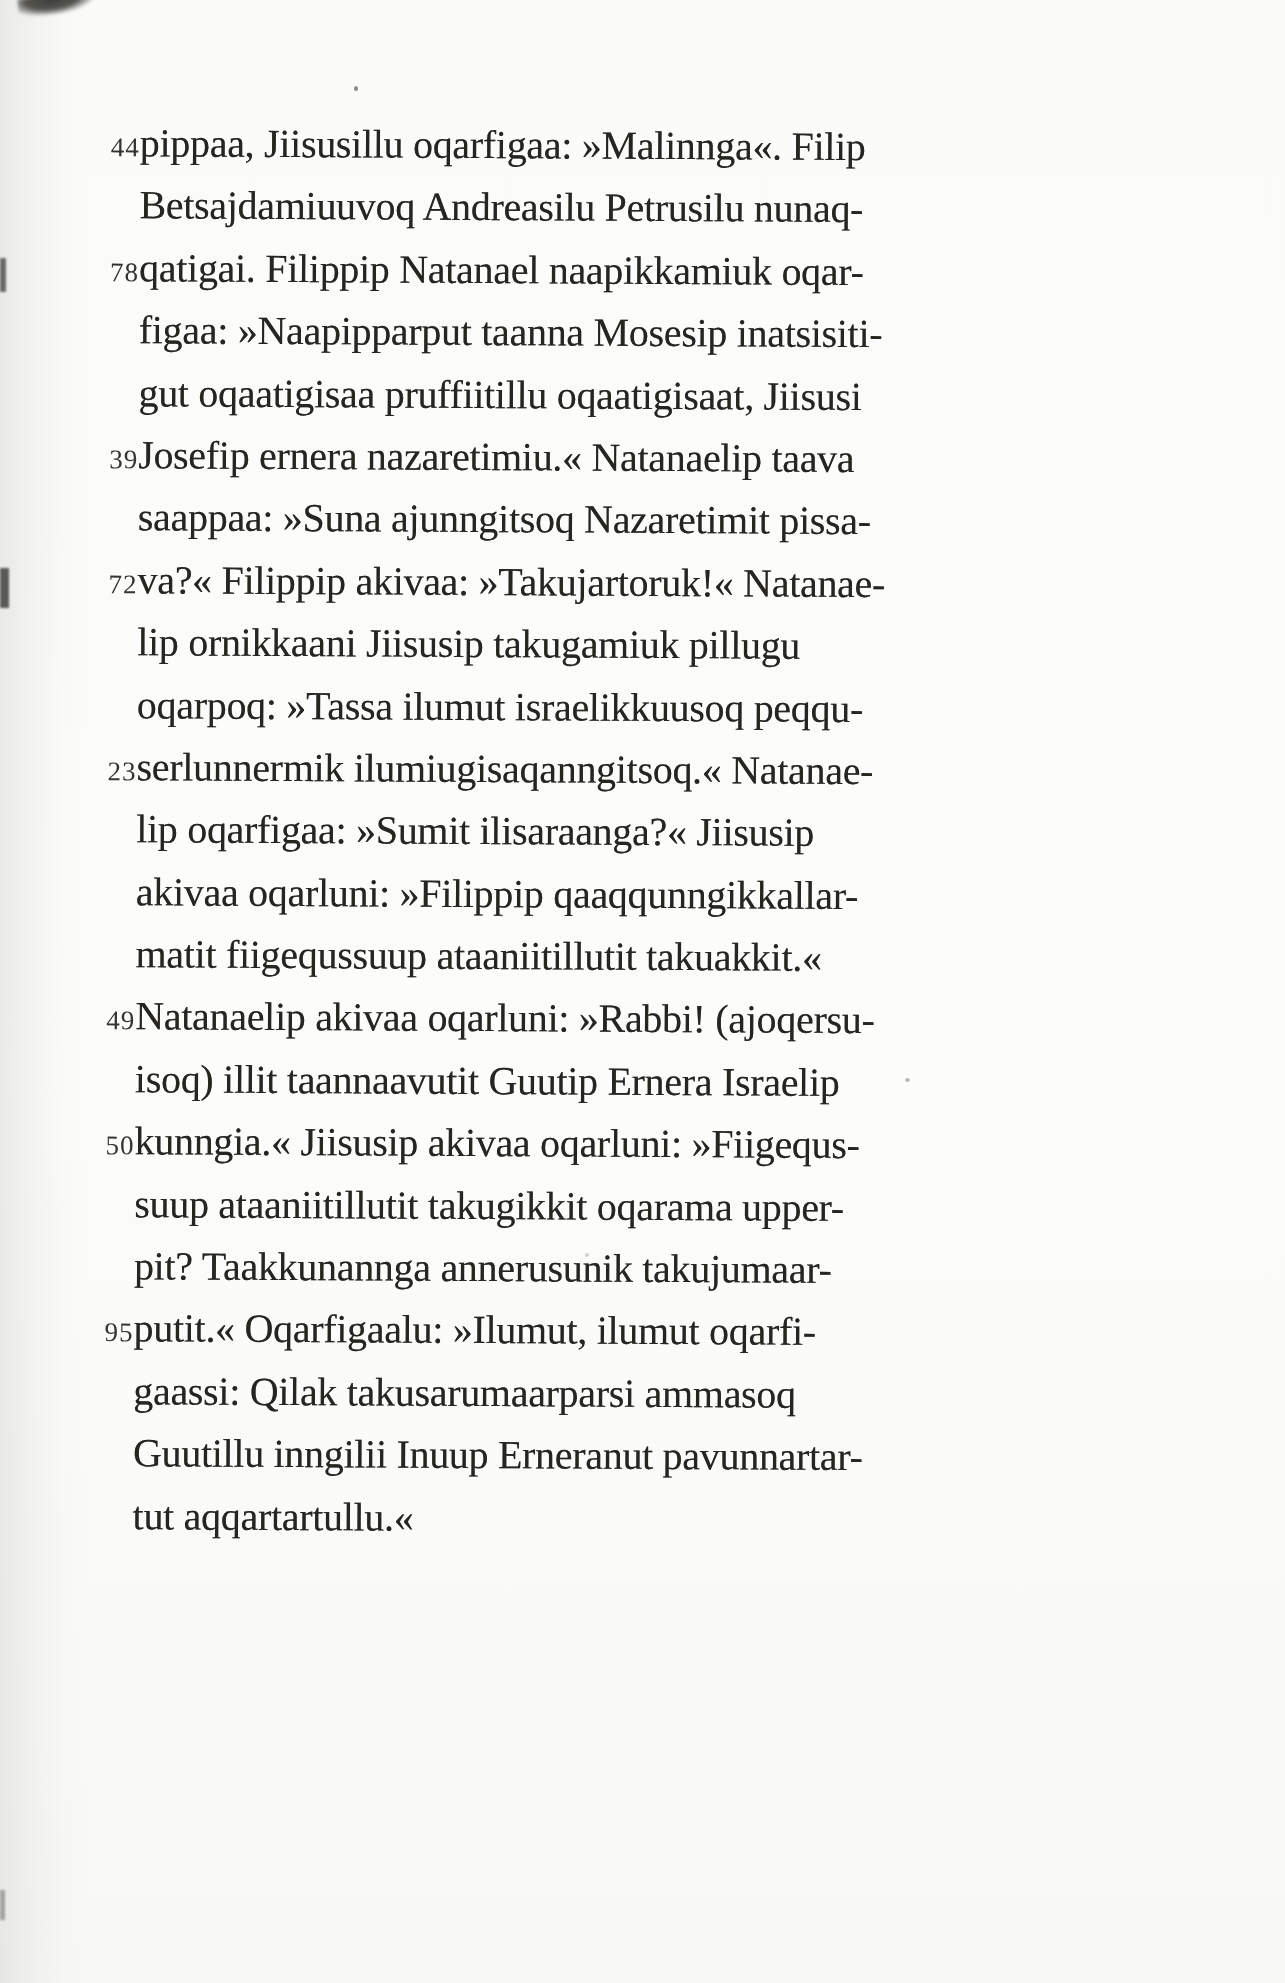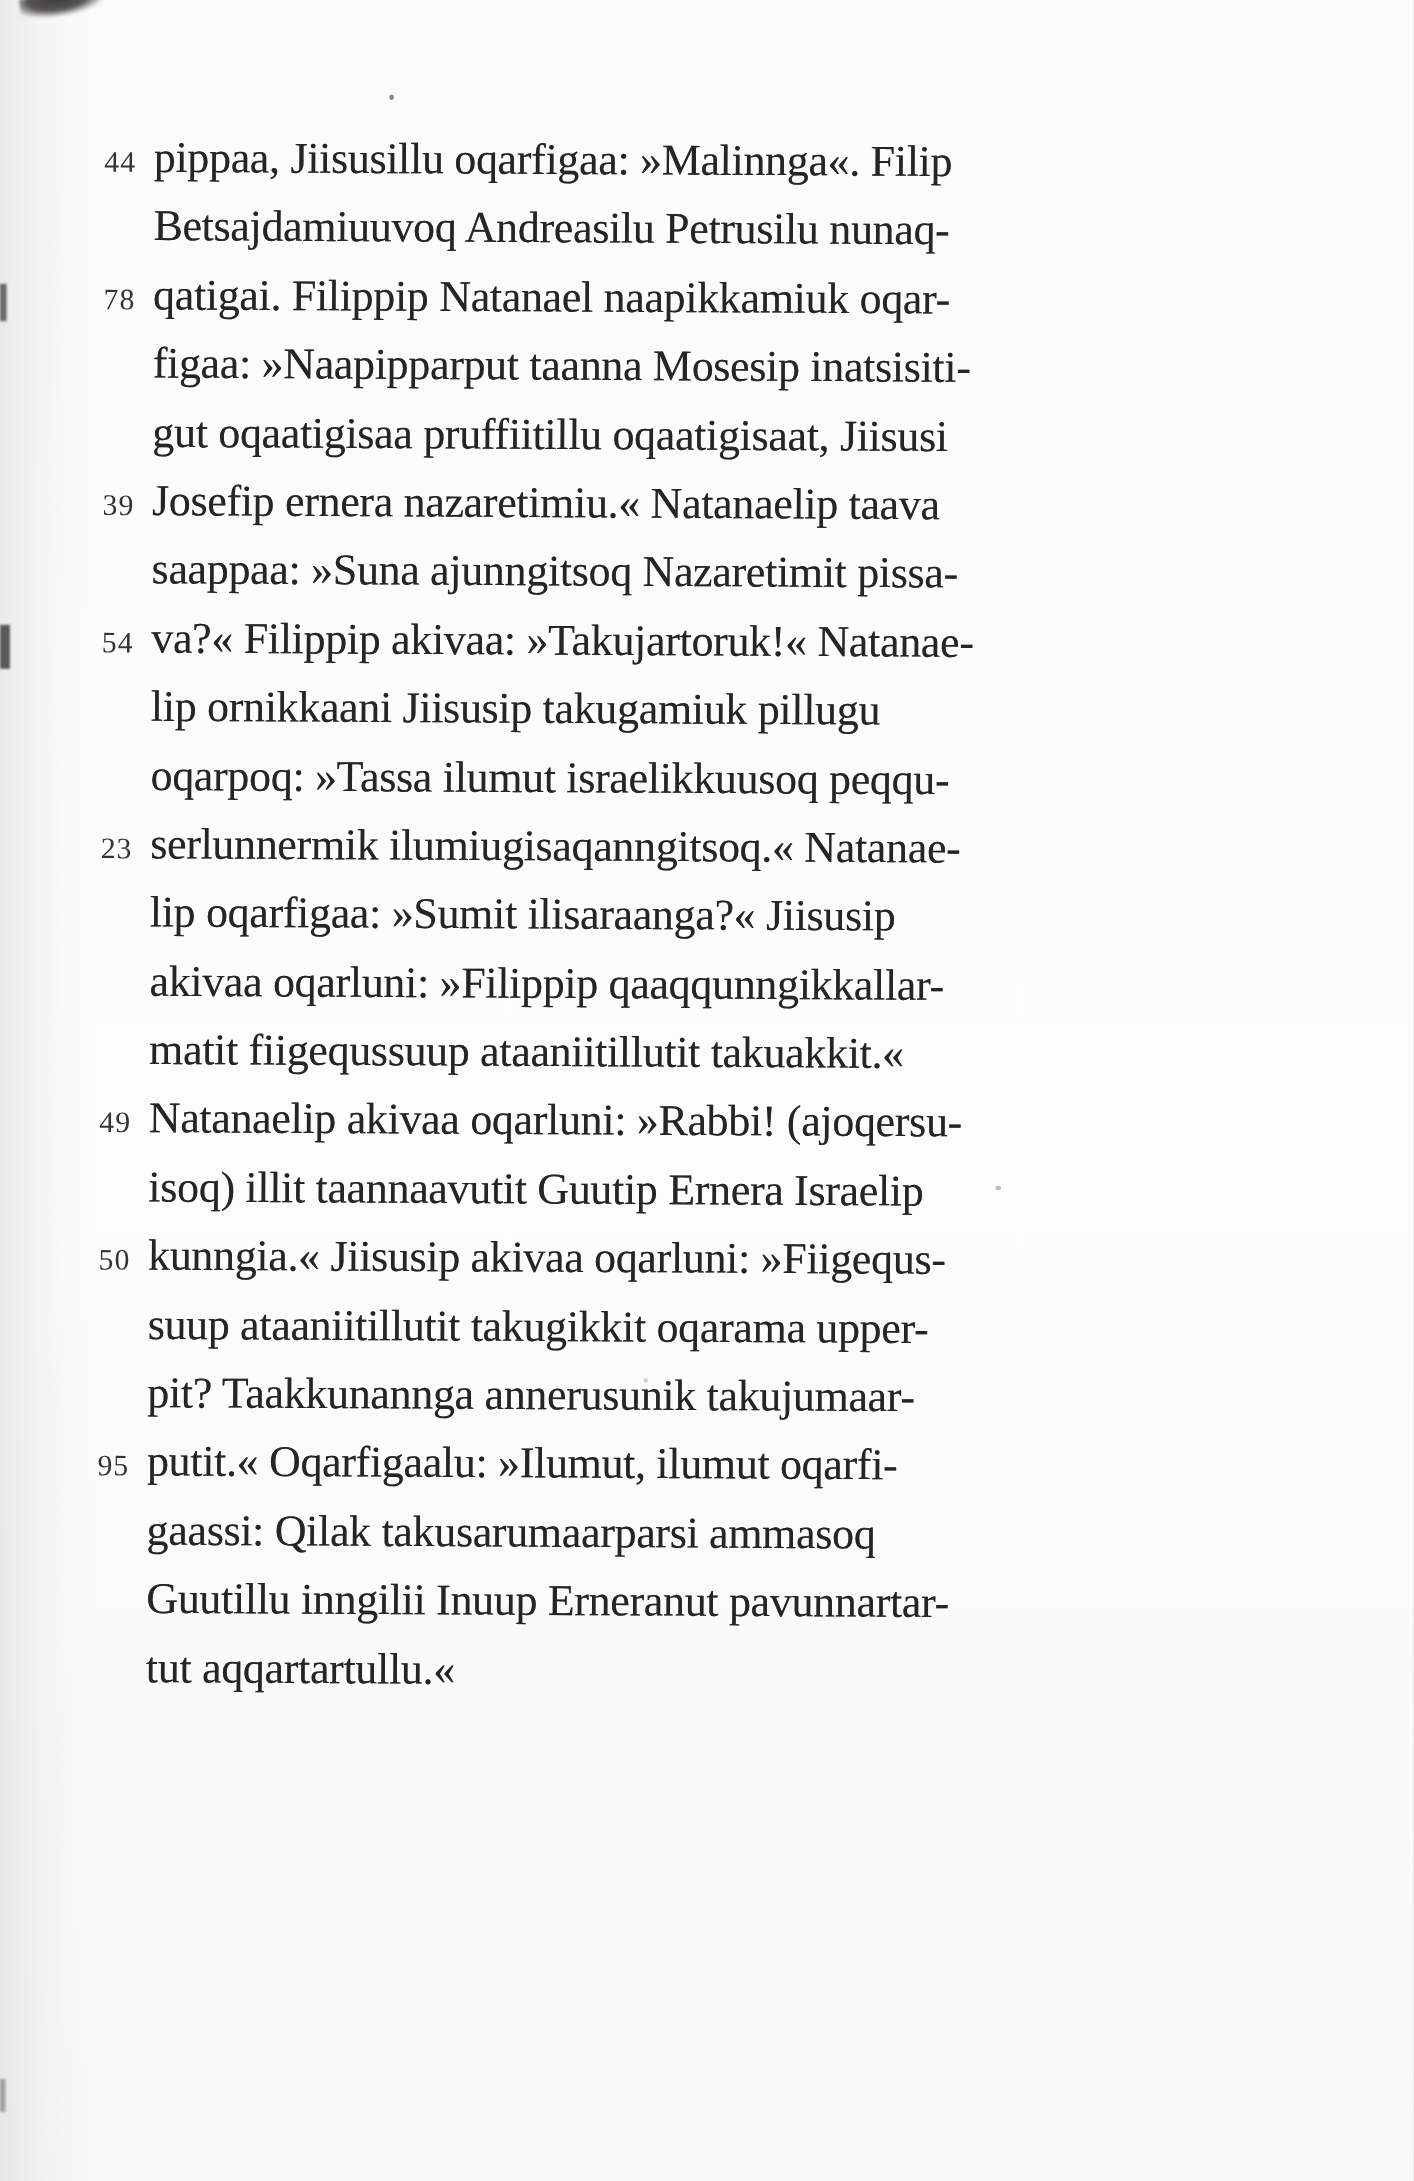--- a/index.html
+++ b/index.html
@@ -10,20 +10,21 @@
   .page {
     position: relative;
     width: 1285px;
     height: 1983px;
     margin: 0 auto;
     background:
       linear-gradient(90deg, rgba(140,140,136,0.16) 0px, rgba(150,150,146,0.07) 38px, rgba(150,150,146,0.02) 66px, rgba(0,0,0,0) 90px),
       linear-gradient(180deg, #fbfbfa 0%, #fcfcfb 55%, #f8f8f6 100%);
     overflow: hidden;
     font-family: "Liberation Serif", "DejaVu Serif", serif;
+    text-align: right;
   }
   
   .corner-smudge {
     position: absolute;
     left: 18px; top: -6px;
     width: 78px; height: 20px;
     background: radial-gradient(ellipse at 45% 20%, #3c3c3a 0%, #55544f 45%, rgba(90,90,86,0) 75%);
     transform: rotate(-8deg);
     filter: blur(1.5px);
   }
@@ -111,21 +112,21 @@
       </div>
       <div class="line">
         <span class="verse-num">39</span>
         <span class="verse-text">Josefip ernera nazaretimiu.« Natanaelip taava</span>
       </div>
       <div class="line">
         <span class="verse-num"></span>
         <span class="verse-text">saappaa: »Suna ajunngitsoq Nazaretimit pissa-</span>
       </div>
       <div class="line">
-        <span class="verse-num">54</span>
+        <span class="verse-num">72</span>
         <span class="verse-text">va?« Filippip akivaa: »Takujartoruk!« Natanae-</span>
       </div>
       <div class="line">
         <span class="verse-num"></span>
         <span class="verse-text">lip ornikkaani Jiisusip takugamiuk pillugu</span>
       </div>
       <div class="line">
         <span class="verse-num"></span>
         <span class="verse-text">oqarpoq: »Tassa ilumut israelikkuusoq peqqu-</span>
       </div>

